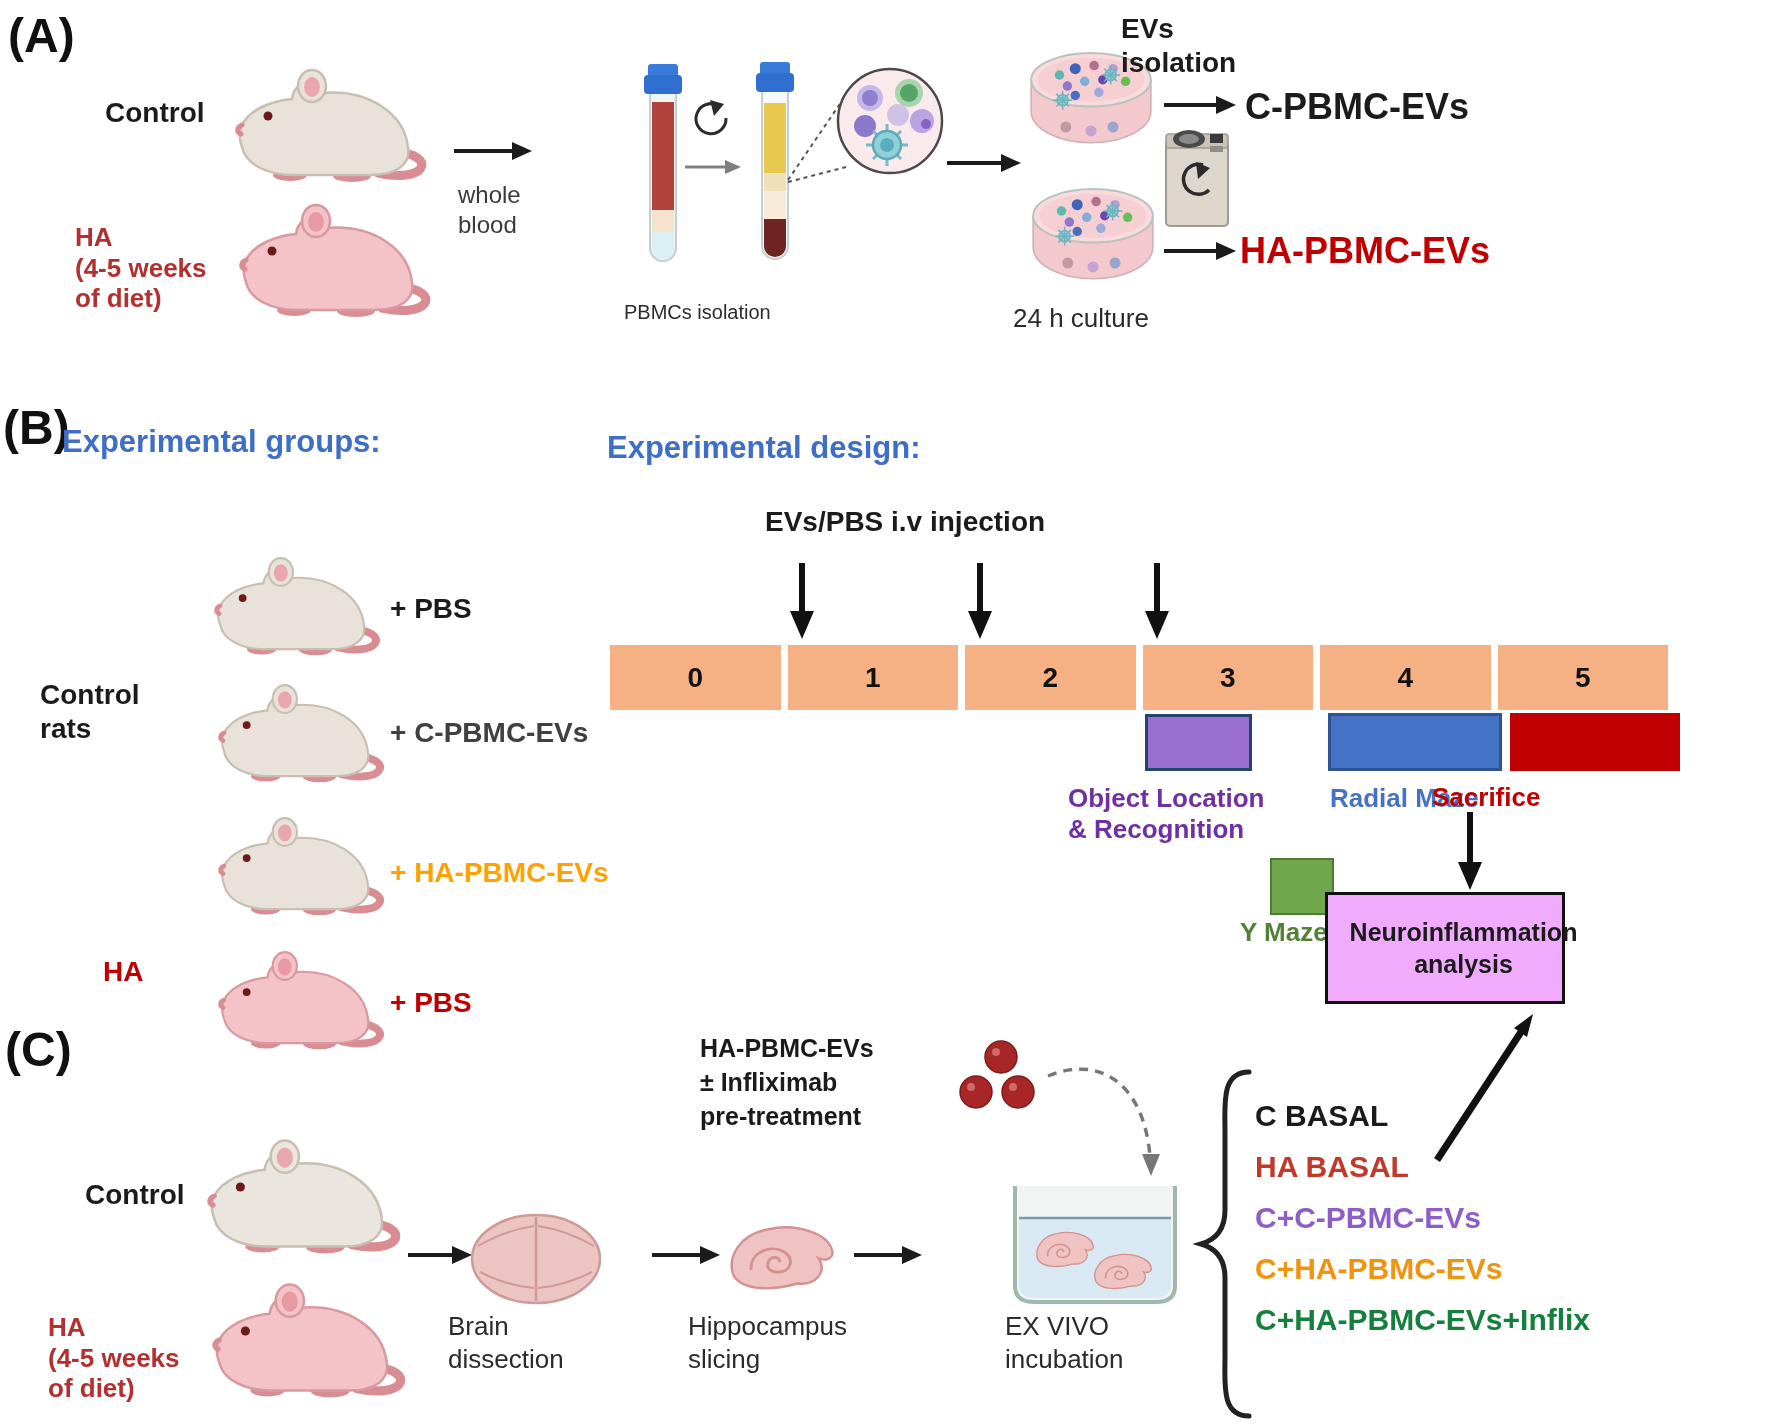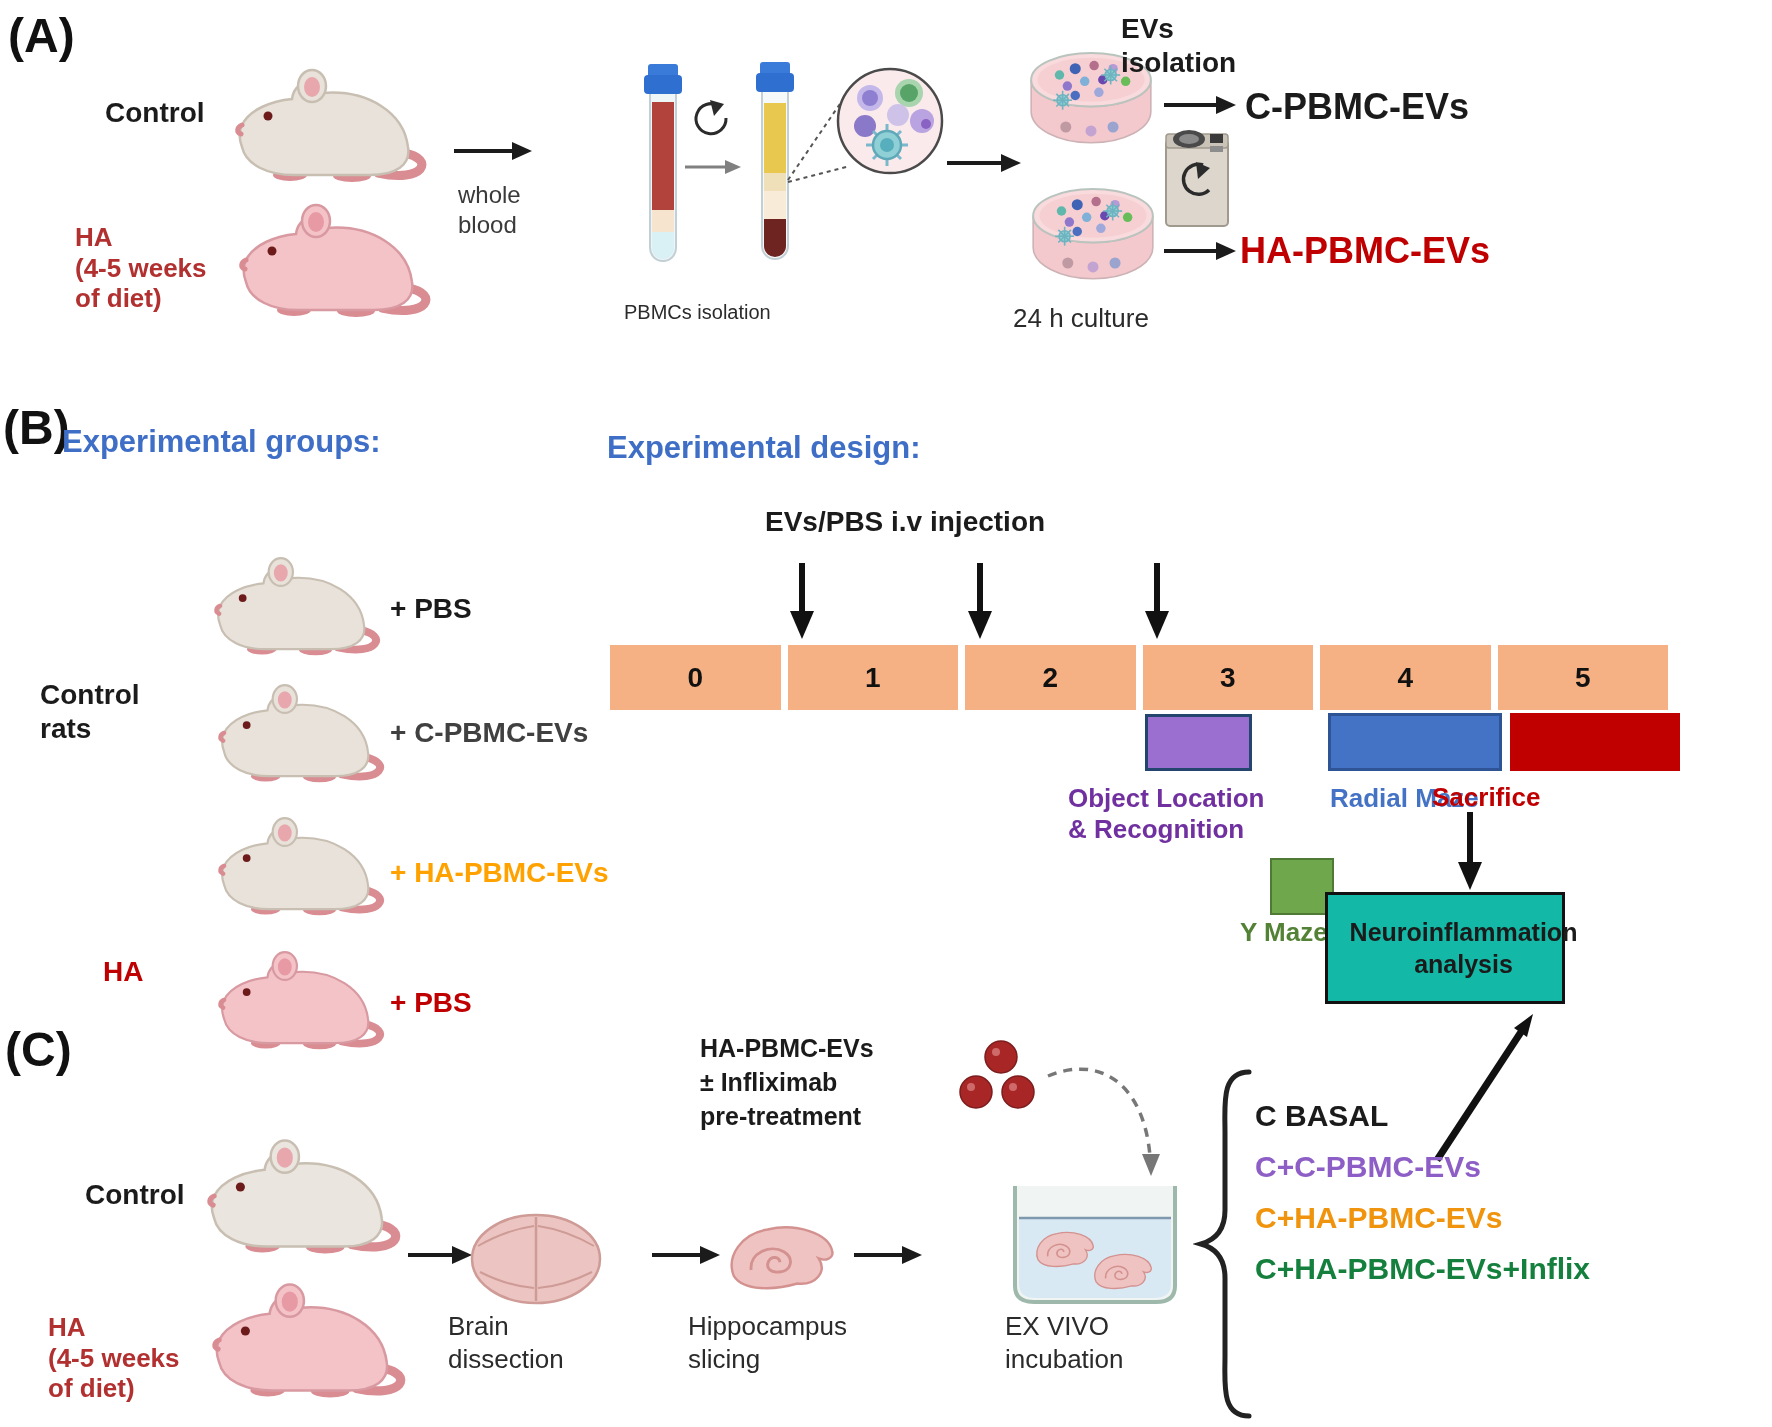--- a/index.html
+++ b/index.html
@@ -18,21 +18,21 @@
   .heading { font-size:31px; font-weight:bold; }
   .cond { font-size:30px; font-weight:bold; height:51px; line-height:51px; white-space:nowrap; }
   .weekcell { flex:1; display:flex; align-items:center; justify-content:center;
               font-size:28px; font-weight:bold; color:#111; }
   .arr line { stroke:#1b1b1b; stroke-width:4; }
   .arr polygon { fill:#1b1b1b; }
   .arr-thick line { stroke:#111; stroke-width:6; }
   .arr-thick polygon { fill:#111; }
   .gray-arr line { stroke:#808080; stroke-width:3; }
   .gray-arr polygon { fill:#808080; }
-  .neuro-box { border:3px solid #111; background:#14b8a6; display:flex; align-items:center;
+  .neuro-box { border:3px solid #111; background:#f0abfc; display:flex; align-items:center;
                justify-content:center; font-size:25px; font-weight:bold; text-align:center; line-height:1.3;padding-left:37px; }
   .taskbox { border:3px solid #24466e; }
   .timeline { display:flex; gap:7px; }
 </style>
 </head>
 <body>
 
 <svg width="0" height="0" style="position:absolute">
   <defs>
     <symbol id="rat" viewBox="0 0 210 130">
@@ -330,18 +330,19 @@
   <svg class="abs" style="left:1042px; top:1058px;" width="122" height="132">
     <path d="M6 18 C 60 -4 102 28 108 98" fill="none" stroke="#777" stroke-width="3.5" stroke-dasharray="9 7"></path>
     <polygon points="109,118 100,96 118,96" fill="#777"></polygon>
   </svg>
 
   <svg class="abs" style="left:1193px; top:1068px;" width="70" height="352">
     <path d="M56 4 C 28 4 32 36 32 64 L 32 142 C 32 162 22 172 8 176 C 22 180 32 190 32 210 L 32 288 C 32 316 28 348 56 348" fill="none" stroke="#222" stroke-width="5" stroke-linecap="round"></path>
   </svg>
   <div class="abs" style="left:1255px; top:1090px;">
     <div class="cond" style="color: rgb(27, 27, 27);">C BASAL</div>
+    <div class="cond" style="color: rgb(192, 57, 43);">HA BASAL</div>
     <div class="cond" style="color: rgb(142, 94, 199);">C+C-PBMC-EVs</div>
     <div class="cond" style="color: rgb(240, 147, 13);">C+HA-PBMC-EVs</div>
     <div class="cond" style="color: #15803d;">C+HA-PBMC-EVs+Inflix</div>
   </div>
 
 </div>
 
 </body></html>

